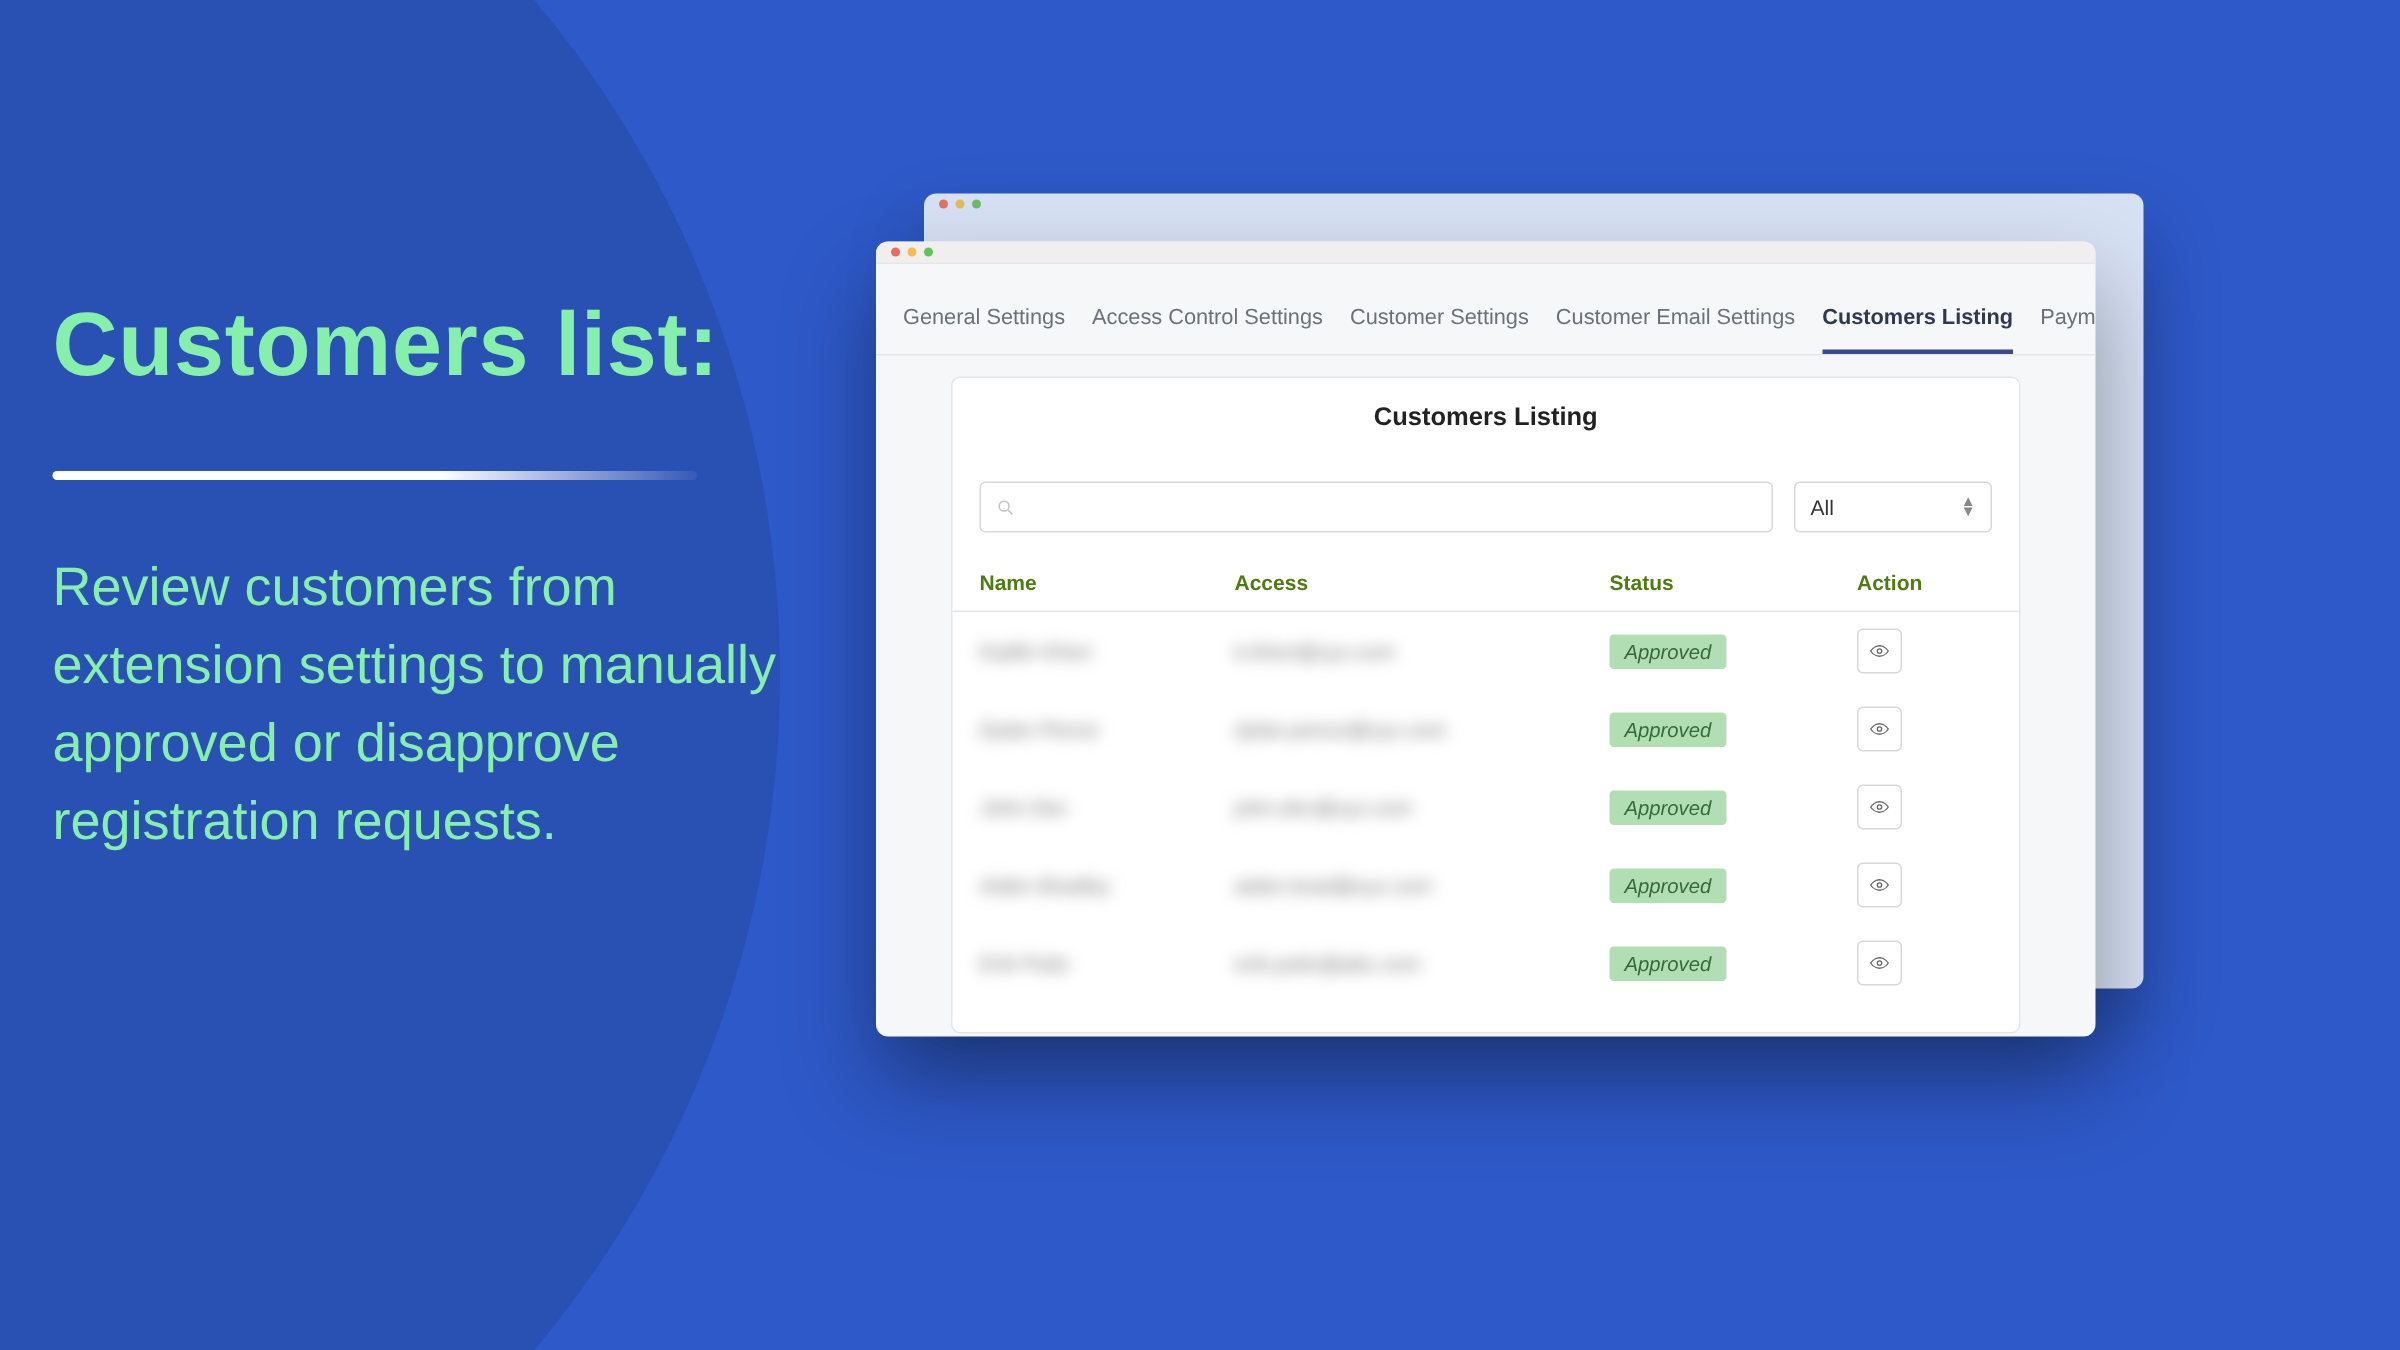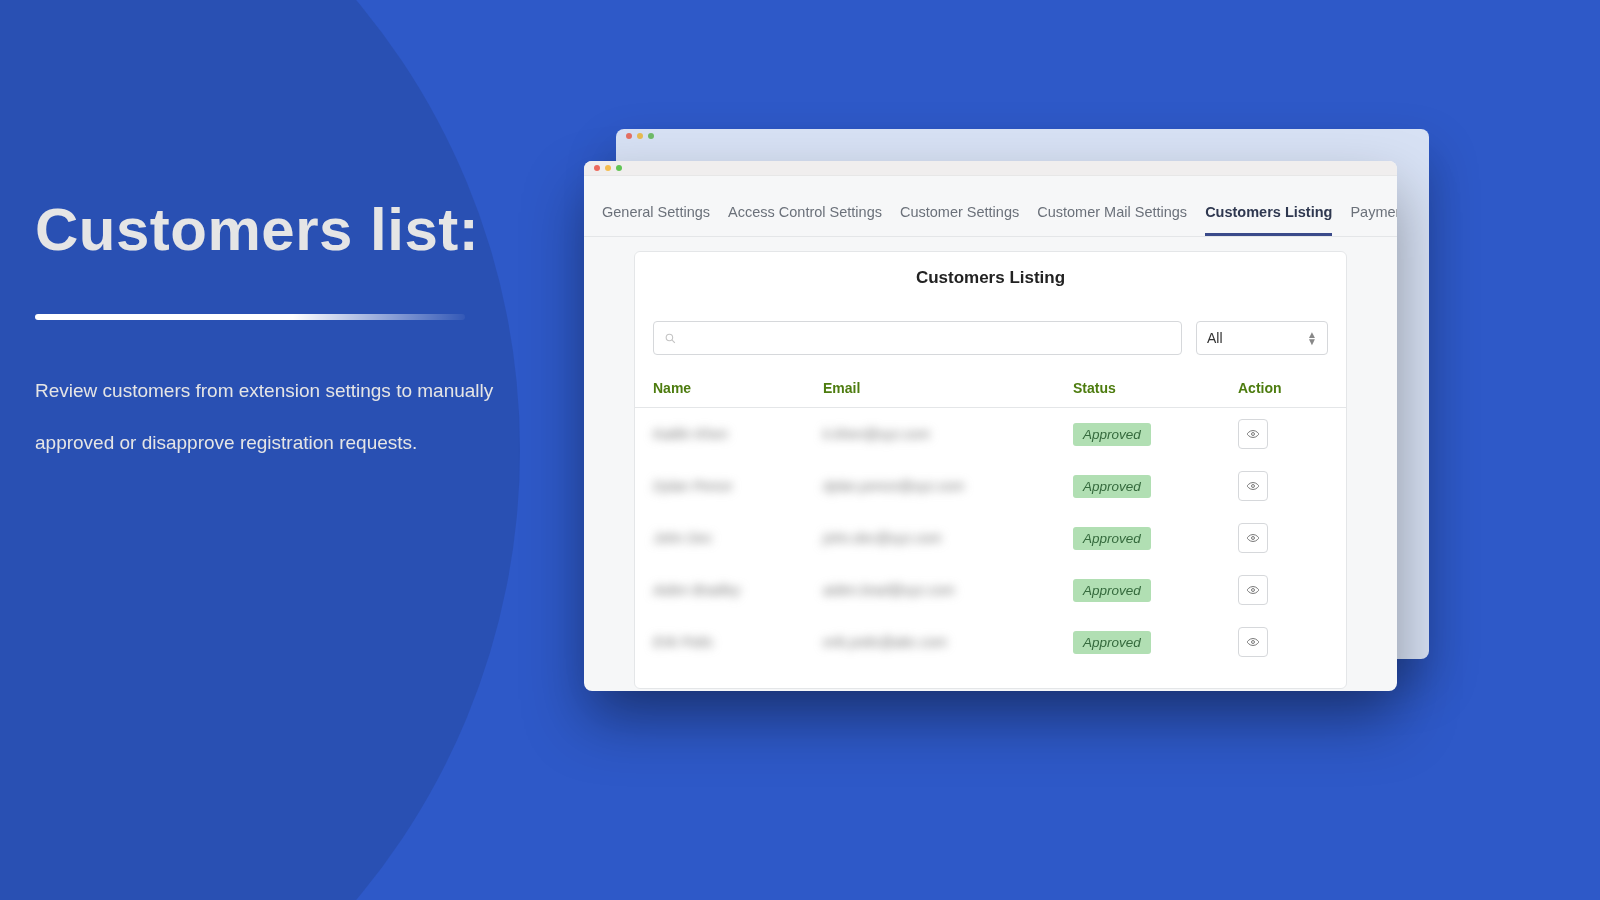--- a/index.html
+++ b/index.html
@@ -29,38 +29,38 @@
   border-radius: 50%;
   background: var(--blue-dark);
   left: -880px; top: -250px;
   opacity: 0.55;
 }
 
 
 .copy {
   position: absolute;
   left: 35px; top: 195px;
-  color: #e5e5e5;
+  color: #86efac;
   max-width: 520px;
 }
 .copy h1 {
   margin: 0 0 50px 0;
   font-size: 60px;
   font-weight: 600;
   letter-spacing: 0.5px;
 }
 .copy .hr {
   width: 430px; height: 6px;
   background: linear-gradient(to right, #fff 0%, #fff 60%, rgba(255,255,255,0.05) 100%);
   border-radius: 3px;
   margin-bottom: 45px;
 }
 .copy p {
   margin: 0;
-  font-size: 19px;
+  font-size: 36px;
   line-height: 52px;
   font-weight: 400;
 }
 
 
 .win-back {
   position: absolute;
   left: 616px; top: 129px;
   width: 813px; height: 530px;
   background: #d7e1f4;
@@ -220,21 +220,21 @@
   <div class="chrome">
     <span class="dot" style="background:#ec6a5e"></span>
     <span class="dot" style="background:#f4bd50"></span>
     <span class="dot" style="background:#61c454"></span>
   </div>
 
   <div class="tabs">
     <span class="tab">General Settings</span>
     <span class="tab">Access Control Settings</span>
     <span class="tab">Customer Settings</span>
-    <span class="tab">Customer Mail Settings</span>
+    <span class="tab">Customer Email Settings</span>
     <span class="tab active">Customers Listing</span>
     <span class="tab">Payment Settings</span>
   </div>
 
   <div class="card">
     <div class="card-title">Customers Listing</div>
 
     <div class="toolbar">
       <div class="search">
         <svg viewBox="0 0 24 24">
@@ -243,21 +243,21 @@
         </svg>
       </div>
       <div class="select">
         <span>All</span>
         <span class="updown">▲<br>▼</span>
       </div>
     </div>
 
     <div class="thead">
       <span>Name</span>
-      <span>Email</span>
+      <span>Access</span>
       <span>Status</span>
       <span>Action</span>
     </div>
 
     <div id="rows">
         <div class="trow">
           <span><span class="blur">Kaitlin Khen</span></span>
           <span><span class="blur">k.khen@xyz.com</span></span>
           <span><span class="badge">Approved</span></span>
           <span>

